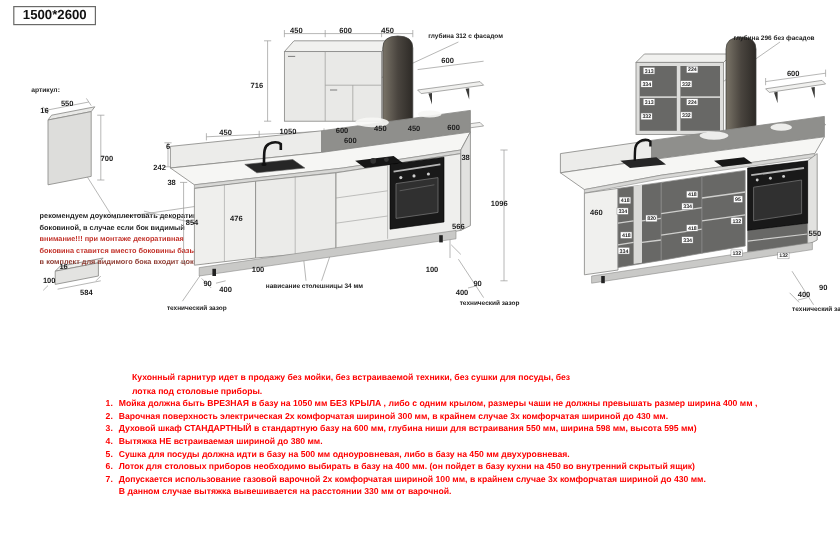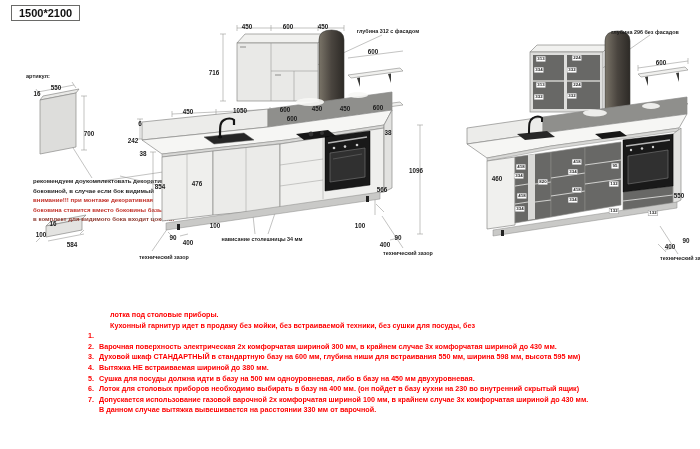--- a/index.html
+++ b/index.html
@@ -22,21 +22,21 @@
   .n-head{margin-left:19px;}
   .n-intro{margin-left:22px;}
   .n-items .row{display:flex;}
   .n-items .num{flex:0 0 11px;}
   .n-items .txt{flex:1;}
 </style>
 </head>
 <body>
 
 <div class="size-box">
-  <span>1500*2100</span>
+  <span>1500*2600</span>
 </div>
 
 <div class="artikul">артикул:</div>
 
 <div class="region" id="left-col" style="left:0;top:60px;width:200px;height:200px">
   <svg width="200" height="200" viewBox="0 0 200 200">
     <g stroke="#9b9b99" stroke-width="0.6" fill="none">
       <path d="M38,32 L74,25 M36,29 l4,6 M72,22 l4,6"></path>
       <path d="M84,36 V90 M81,36 h6 M81,90 h6"></path>
       <path d="M58,64 L92,118"></path>
@@ -269,27 +269,28 @@
     <span class="lbl chip" style="left: 159px; top: 193px;">132</span>
     <span class="lbl chip" style="left: 198px; top: 195px;">132</span>
     <span class="lbl dim" style="left: 224px; top: 177px;">550</span>
     <span class="lbl dim" style="left: 215px; top: 228px;">400</span>
     <span class="lbl dim" style="left: 231px; top: 222px;">90</span>
     <span class="lbl note" style="left: 230px; top: 240px;">технический зазор</span>
   </div>
 
 <div class="notice" style="color: rgb(254, 0, 0);">
   <div class="n-intro">
+      <div>Кухонный гарнитур идет в продажу без мойки, без встраиваемой техники, без сушки для посуды, без</div>
       <div>лотка под столовые приборы.</div>
-      <div>Кухонный гарнитур идет в продажу без мойки, без встраиваемой техники, без сушки для посуды, без</div>
     </div>
   <div class="n-items">
       <div class="row">
         <div class="num">1.</div>
         <div class="txt">
+          <div>Мойка должна быть ВРЕЗНАЯ в базу на 1050 мм БЕЗ КРЫЛА , либо с одним крылом, размеры чаши  не должны превышать размер ширина  400  мм ,</div>
         </div>
       </div>
       <div class="row">
         <div class="num">2.</div>
         <div class="txt">
           <div>Варочная поверхность электрическая 2х комфорчатая шириной 300 мм,  в крайнем случае 3х комфорчатая шириной до 430 мм.</div>
         </div>
       </div>
       <div class="row">
         <div class="num">3.</div>
@@ -305,21 +306,21 @@
       </div>
       <div class="row">
         <div class="num">5.</div>
         <div class="txt">
           <div>Сушка для посуды должна идти в базу на 500 мм  одноуровневая, либо в базу на 450 мм двухуровневая.</div>
         </div>
       </div>
       <div class="row">
         <div class="num">6.</div>
         <div class="txt">
-          <div>Лоток для столовых приборов необходимо выбирать в базу на 400 мм. (он пойдет в базу кухни на 230 во внутренний скрытый ящик)</div>
+          <div>Лоток для столовых приборов необходимо выбирать в базу на 400 мм. (он пойдет в базу кухни на 450 во внутренний скрытый ящик)</div>
         </div>
       </div>
       <div class="row">
         <div class="num">7.</div>
         <div class="txt">
           <div>Допускается использование газовой варочной 2х комфорчатая шириной 100 мм,  в крайнем случае 3х комфорчатая шириной до 430 мм.</div>
           <div>В данном случае вытяжка вывешивается на расстоянии 330 мм от варочной.</div>
         </div>
       </div>
     </div>

